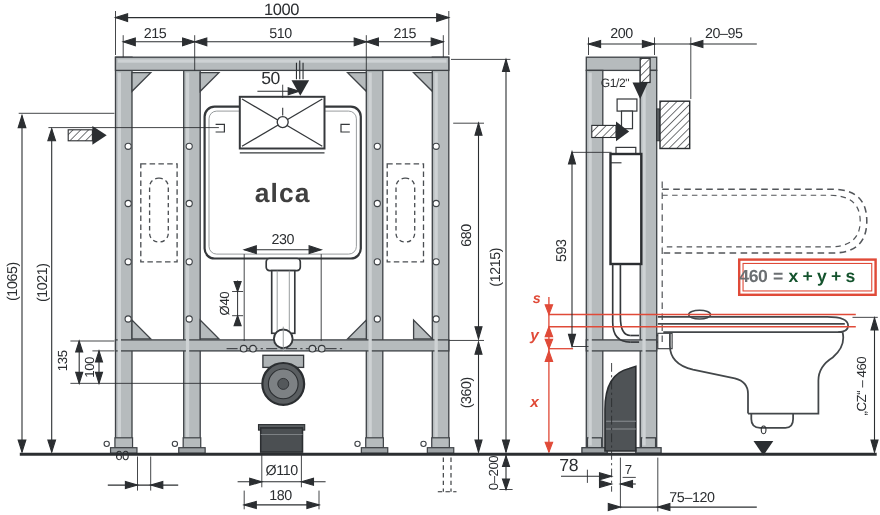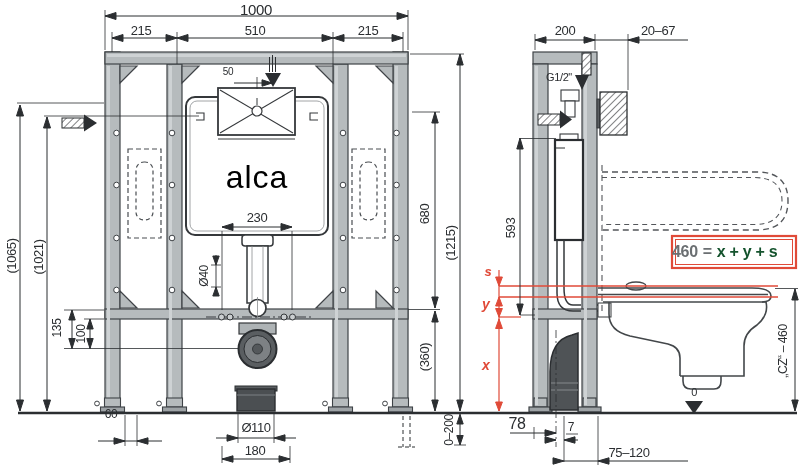--- a/index.html
+++ b/index.html
@@ -3,21 +3,21 @@
 <meta charset="utf-8">
 <style>
   html,body { margin:0; padding:0; background:#ffffff; }
   #canvas { position:relative; width:800px; height:468px; background:#ffffff;
             font-family:"Liberation Sans", sans-serif; overflow:hidden; }
   #linework { position:absolute; left:0; top:0; }
   .lbl { position:absolute; transform:translate(-50%,-50%); font-size:13px;
          color:#2b2e31; white-space:nowrap; letter-spacing:-0.4px; line-height:1; }
   .lbl.rot { transform:translate(-50%,-50%) rotate(-90deg); }
   .lbl.red { color:#e04a38; font-weight:bold; font-style:italic; letter-spacing:0; }
-  .logo { font-size:32px; font-weight:normal; color:#000000; letter-spacing:1px; }
+  .logo { font-size:24px; font-weight:bold; color:#404040; letter-spacing:1px; }
   .formula { position:absolute; left:672px; top:236px; width:124px; height:32px;
              display:flex; align-items:center; justify-content:flex-start; gap:5px;
              font-size:16px; letter-spacing:-0.3px; }
   .formula .val { color:#6b6f72; font-weight:bold; }
   .formula .expr { color:#14532d; font-weight:bold; }
 </style>
 </head>
 <body>
 
 <div id="canvas">
@@ -375,38 +375,38 @@
 
   <g>
     <line x1="18" y1="413" x2="797" y2="413" stroke="#2b2e31" stroke-width="2.6"></line>
   </g>
 </svg>
 
 <div class="lbl" style="left:256px; top:9px; font-size:15px">1000</div>
 <div class="lbl" style="left:141px; top:30px">215</div>
 <div class="lbl" style="left:255px; top:30px">510</div>
 <div class="lbl" style="left:368px; top:30px">215</div>
-<div class="lbl" style="left:228px; top:72px; font-size:10px">50</div>
+<div class="lbl" style="left:246px; top:72px; font-size:16px">50</div>
 <div class="lbl logo" style="left:257px; top:177px">alca</div>
 <div class="lbl" style="left:257px; top:217px">230</div>
 <div class="lbl rot" style="left:204px; top:276px; font-size:12px">Ø40</div>
 <div class="lbl rot" style="left:11px; top:256px">(1065)</div>
 <div class="lbl rot" style="left:38px; top:257px">(1021)</div>
 <div class="lbl rot" style="left:57px; top:328px; font-size:12px">135</div>
 <div class="lbl rot" style="left:81px; top:334px; font-size:12px">100</div>
 <div class="lbl" style="left:111px; top:414px; font-size:12px">60</div>
 <div class="lbl" style="left:256px; top:427px">Ø110</div>
 <div class="lbl" style="left:255px; top:450px">180</div>
 <div class="lbl rot" style="left:424px; top:214px">680</div>
 <div class="lbl rot" style="left:424px; top:357px">(360)</div>
 <div class="lbl rot" style="left:450px; top:243px">(1215)</div>
 <div class="lbl rot" style="left:449px; top:430px; font-size:12px">0–200</div>
 
 <div class="lbl" style="left:565px; top:30px">200</div>
-<div class="lbl" style="left:658px; top:30px">20–67</div>
+<div class="lbl" style="left:658px; top:30px">20–95</div>
 <div class="lbl" style="left:559px; top:77px; font-size:11px">G1/2"</div>
 <div class="lbl rot" style="left:510px; top:228px">593</div>
 <div class="lbl red" style="left:488px; top:271px; font-size:13px">s</div>
 <div class="lbl red" style="left:486px; top:304px; font-size:14px">y</div>
 <div class="lbl red" style="left:486px; top:365px; font-size:14px">x</div>
 <div class="lbl" style="left:517px; top:424px; font-size:16px">78</div>
 <div class="lbl" style="left:571px; top:427px; font-size:12px">7</div>
 <div class="lbl" style="left:629px; top:452px">75–120</div>
 <div class="lbl rot" style="left:783px; top:351px; font-size:12px">„CZ“ – 460</div>
 <div class="lbl" style="left:694px; top:392px; font-size:11px">0</div>

